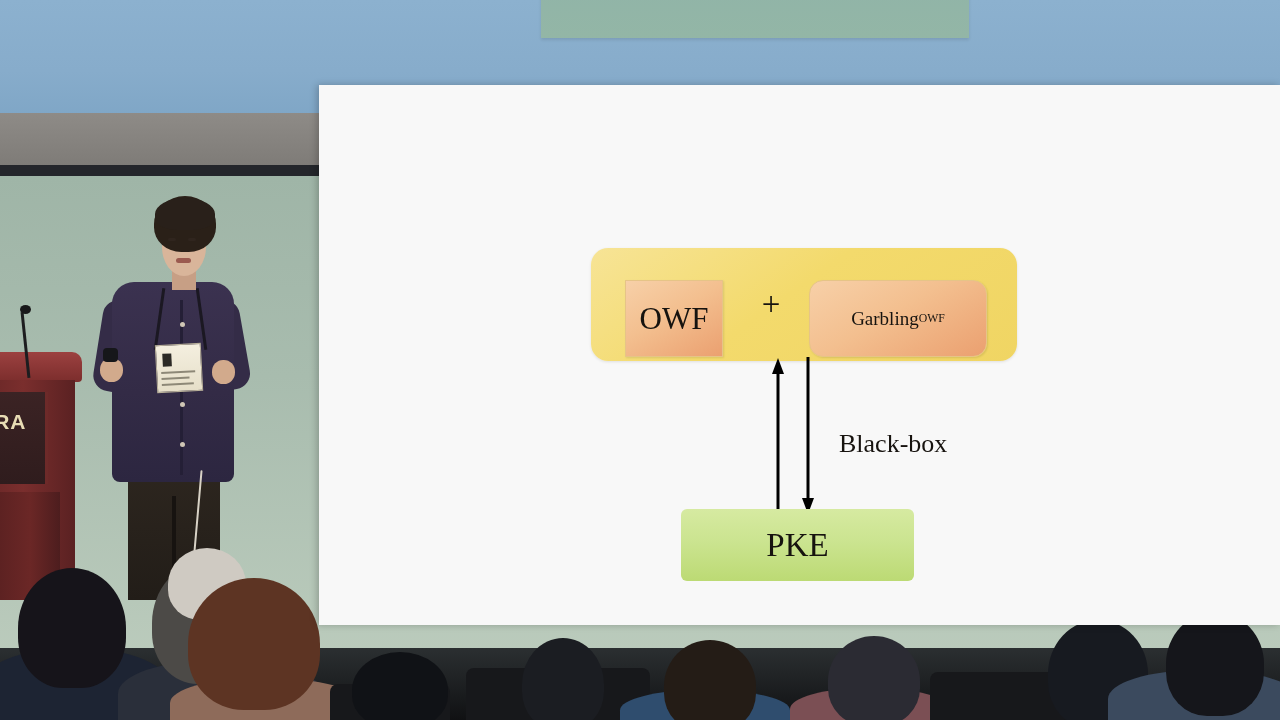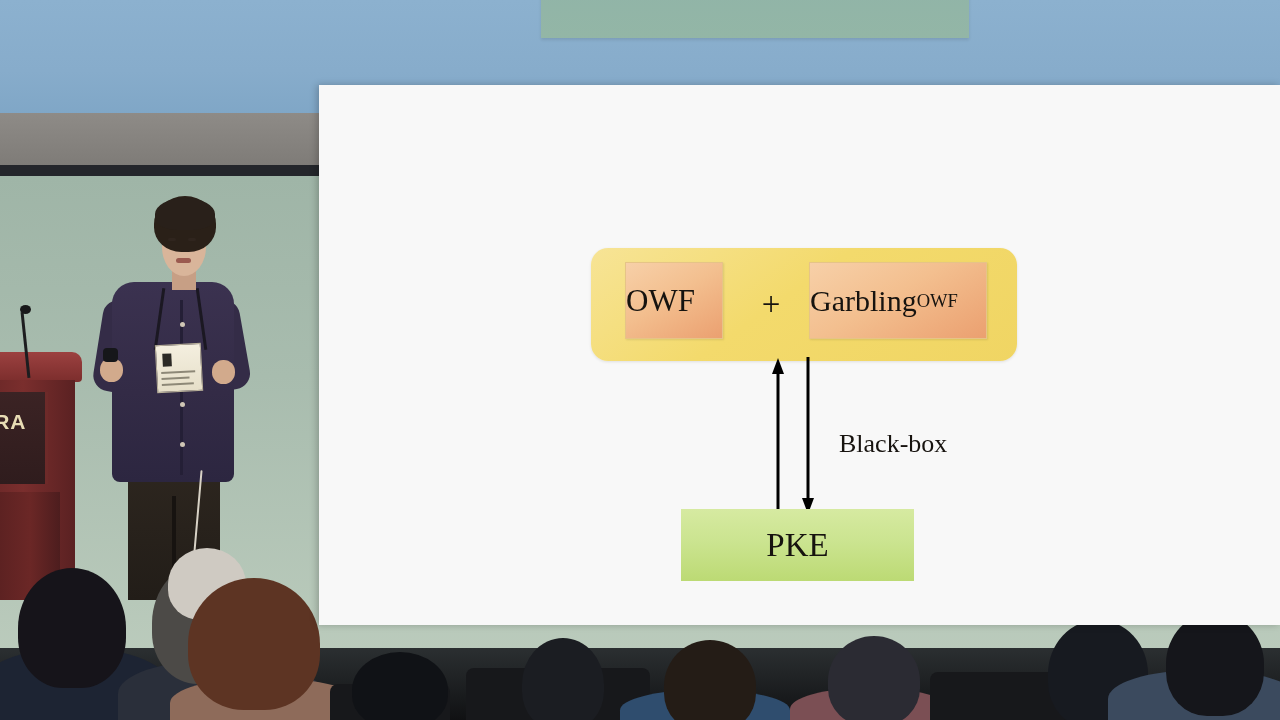--- a/index.html
+++ b/index.html
@@ -266,33 +266,34 @@
   .yellow-box {
     position: absolute;
     left: 272px; top: 163px;
     width: 426px; height: 113px;
     background: linear-gradient(145deg, #f7e496 0%, #f3da6c 45%, #f0d563 100%);
     border-radius: 17px;
     box-shadow: 0 1px 3px rgba(0,0,0,0.10);
   }
   .peach-box {
     position: absolute;
-    top: 14px; height: 75px;
+    top: 32px; height: 75px;
     background: linear-gradient(150deg, #f6cda6 0%, #f2b храм 0%, #f3bf8f 45%, #eca171 100%);
     background: linear-gradient(150deg, #f7d0a8 0%, #f3bf8f 45%, #eba070 100%);
     border: 1px solid #e6c487;
     display: flex;
     align-items: center;
+    justify-content: center;
     font-family: "Liberation Serif", serif;
     font-size: 31px;
     color: #16130f;
     box-shadow: 1px 1px 2px rgba(0,0,0,0.10);
   }
   .peach-owf { left: 34px; width: 96px; }
-  .peach-garb { left: 218px; width: 176px; font-size: 30px; }
+  .peach-garb { left: 218px; width: 176px; font-size: 19px; border-radius: 14px; }
   .peach-garb sup { font-size: 0.62em; vertical-align: super; }
   .plus-sign {
     position: absolute;
     left: 160px; top: 38px; width: 40px;
     text-align: center;
     font-family: "Liberation Serif", serif;
     font-size: 33px;
     color: #16130f;
   }
 
@@ -301,20 +302,21 @@
     position: absolute;
     left: 362px; top: 424px;
     width: 233px; height: 72px;
     background: linear-gradient(180deg, #d6eaa1 0%, #cbe490 45%, #bcda74 100%);
     display: flex;
     align-items: center;
     justify-content: center;
     font-family: "Liberation Serif", serif;
     font-size: 33px;
     color: #16130f;
+    border-radius: 6px;
   }
 
   
   .arrow-svg {
     position: absolute;
     left: 440px; top: 272px;
     width: 60px; height: 158px;
   }
   .bb-label {
     position: absolute;

